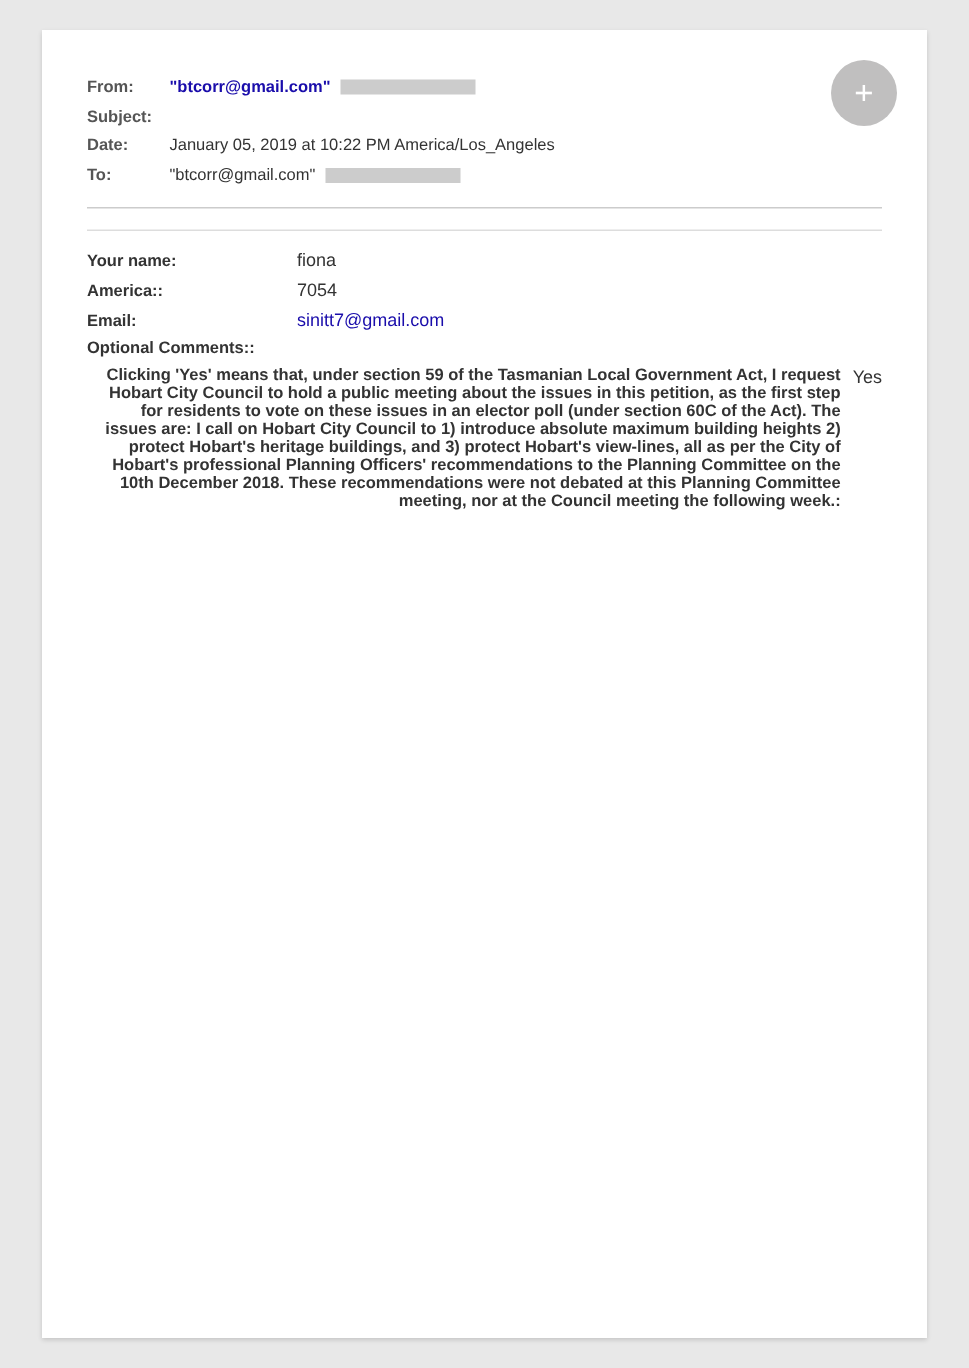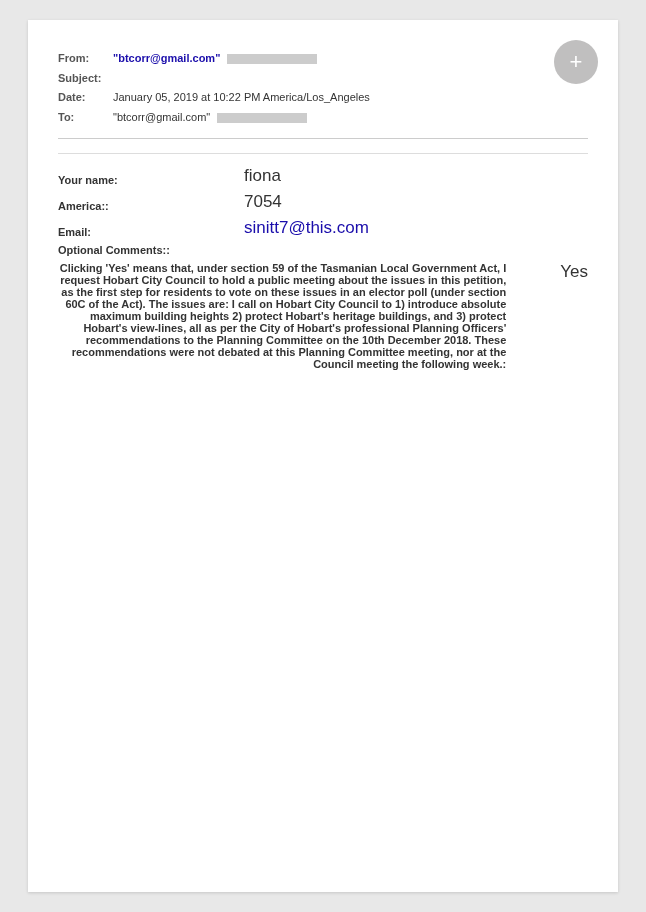--- a/index.html
+++ b/index.html
@@ -97,23 +97,22 @@
 
     .form-label {
       min-width: 140px;
       font-weight: bold;
       font-size: 11px;
       color: #333;
       padding-right: 8px;
     }
 
     .form-value {
-      font-size: 17px;
-      color: #333;
-      margin-left: 46px;
+      font-size: 12px;
+      color: #333;
     }
 
     .form-value.email-link {
       color: #1a0dab;
     }
 
     .form-row-comment {
       display: flex;
       margin-bottom: 4px;
       align-items: flex-start;
@@ -181,21 +180,21 @@
     </div>
 
 
     <div class="form-row">
       <span class="form-label">America::</span>
       <span class="form-value">7054</span>
     </div>
 
     <div class="form-row">
       <span class="form-label">Email:</span>
-      <span class="form-value email-link">sinitt7@this.com</span>
+      <span class="form-value email-link">sinitt7@gmail.com</span>
     </div>
 
     <div class="form-row">
       <span class="form-label">Optional Comments::</span>
       <span class="form-value"></span>
     </div>
 
     <div class="form-row-comment">
       <span class="comment-label">Clicking 'Yes' means that, under section 59 of the Tasmanian Local Government Act, I request Hobart City Council to hold a public meeting about the issues in this petition, as the first step for residents to vote on these issues in an elector poll (under section 60C of the Act). The issues are: I call on Hobart City Council to 1) introduce absolute maximum building heights 2) protect Hobart's heritage buildings, and 3) protect Hobart's view-lines, all as per the City of Hobart's professional Planning Officers' recommendations to the Planning Committee on the 10th December 2018. These recommendations were not debated at this Planning Committee meeting, nor at the Council meeting the following week.:</span>
       <span class="form-value">Yes</span>

